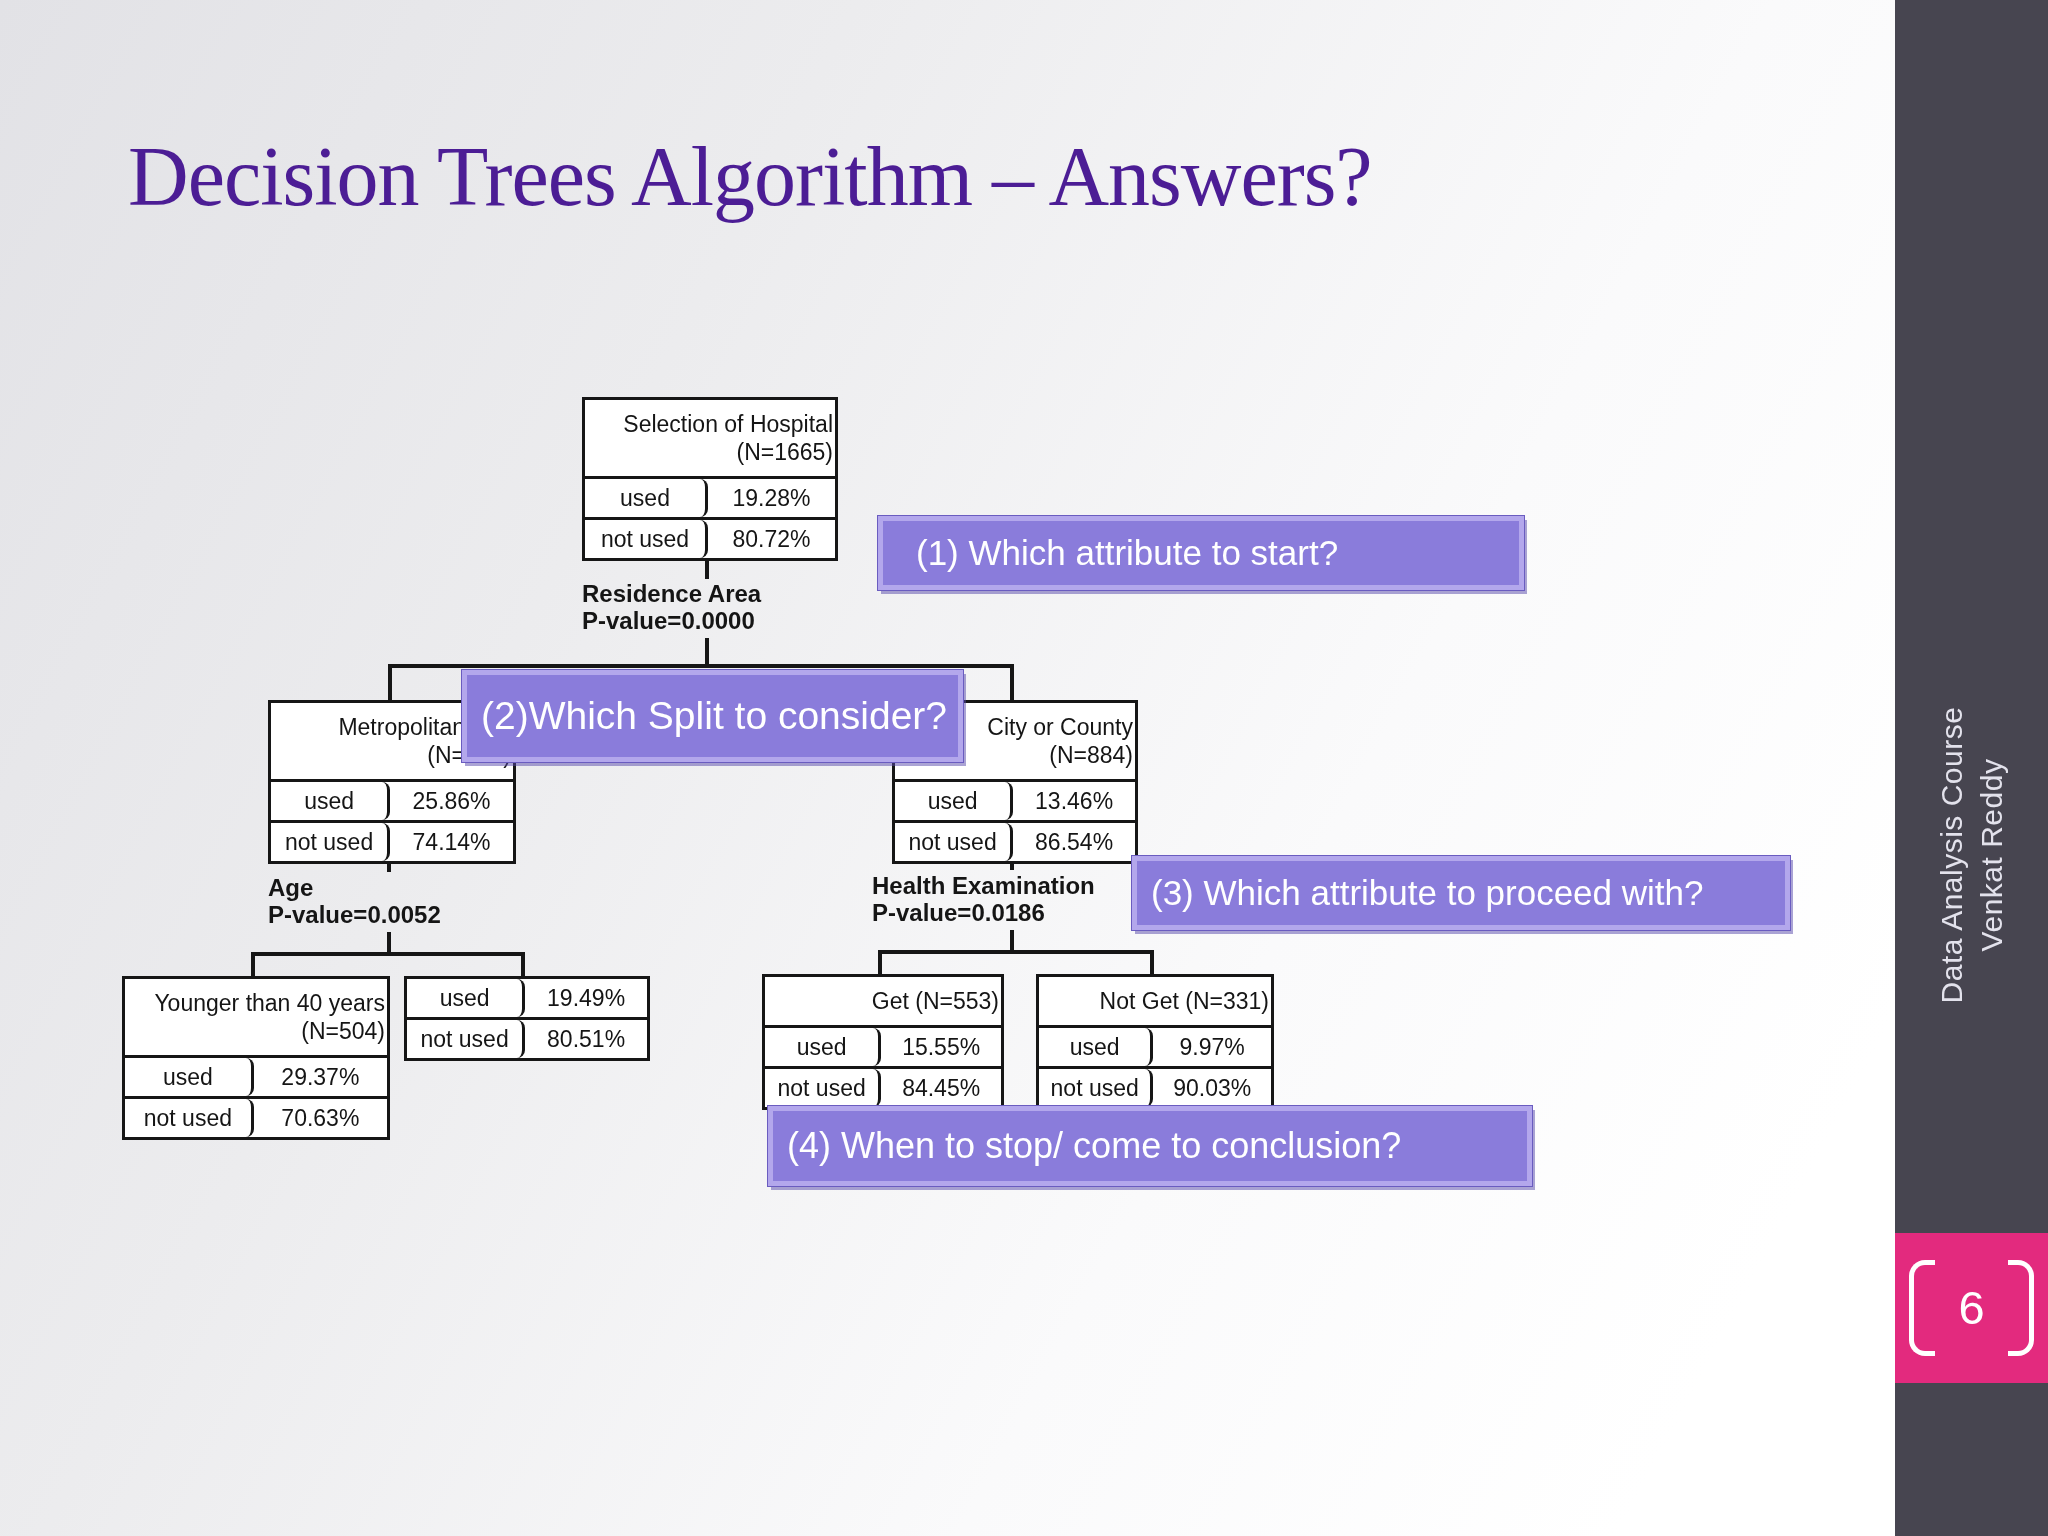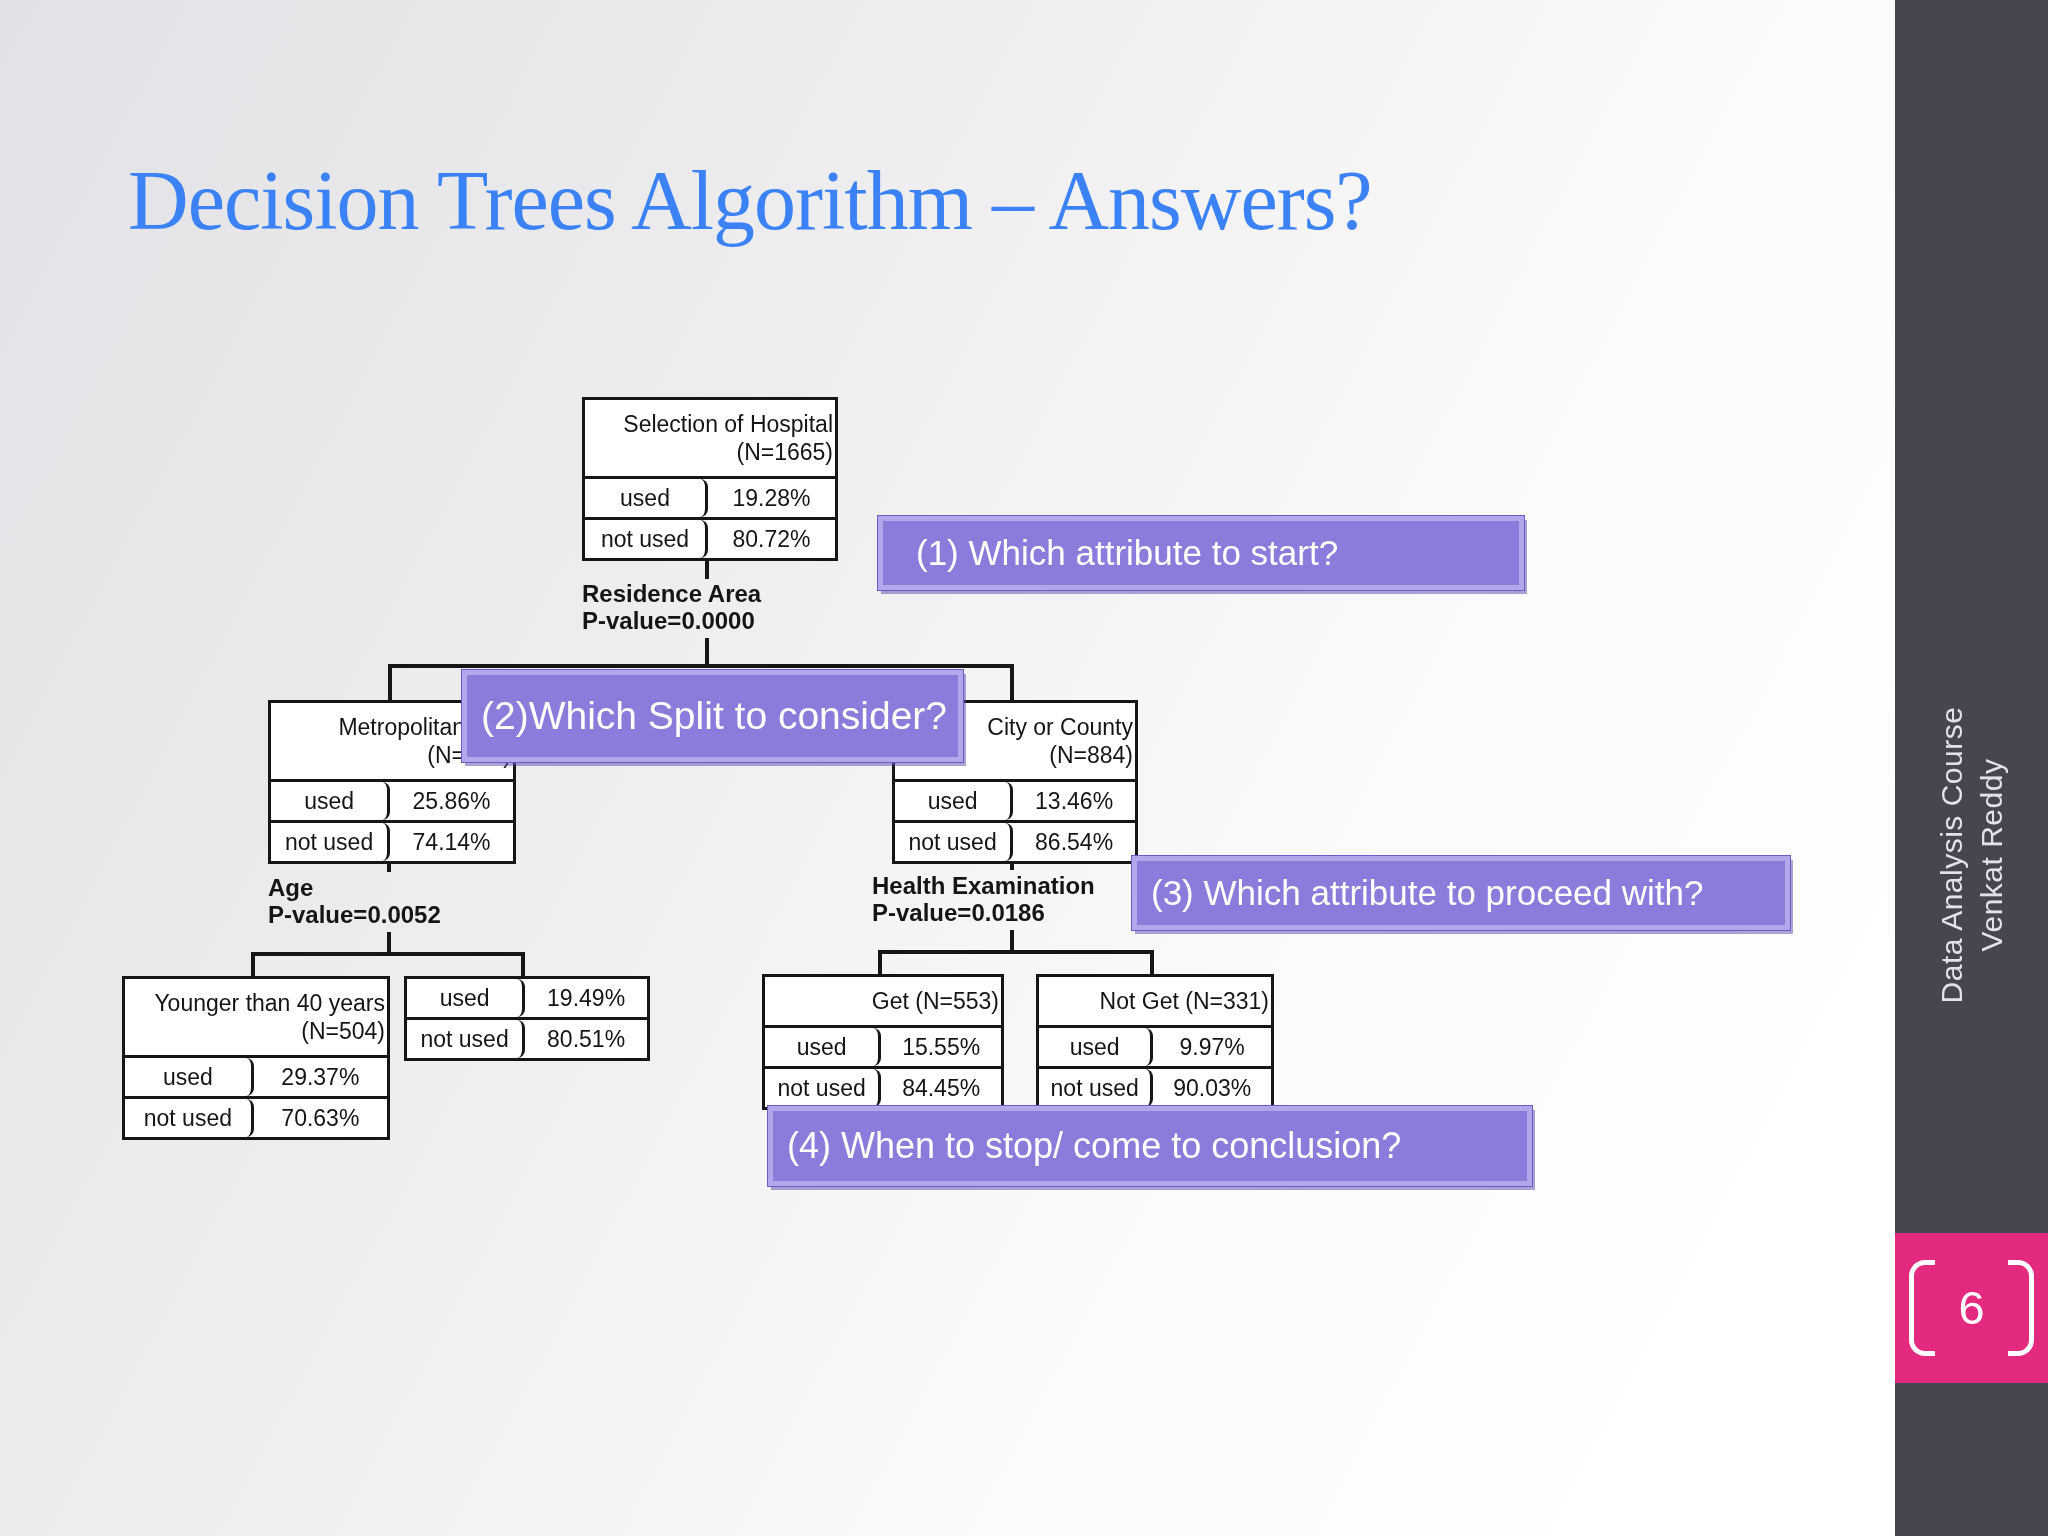--- a/index.html
+++ b/index.html
@@ -4,23 +4,22 @@
 <style>
   html,body{margin:0;padding:0;}
   body{
     width:2048px;height:1536px;position:relative;overflow:hidden;
     font-family:"Liberation Sans",sans-serif;
     background:linear-gradient(118deg,#e2e2e6 0%,#ececee 30%,#fafafb 62%,#ffffff 85%);
   }
   .title{
     position:absolute;left:128px;top:128px;width:1700px;
     font-family:"Liberation Serif","DejaVu Serif",serif;
-    font-size:84px;font-weight:400;color:#3b82f6;letter-spacing:-1px;
+    font-size:84px;font-weight:400;color:#4c1d95;letter-spacing:-1px;
     white-space:nowrap;
-    margin-top:24px;
   }
   
   .node{
     position:absolute;background:#fff;border:3px solid #161616;
     color:#151515;font-size:23px;z-index:2;
   }
   .node-title{
     border-bottom:3px solid #161616;text-align:right;
     padding:10px 2px;line-height:28px;white-space:nowrap;overflow:hidden;
   }

